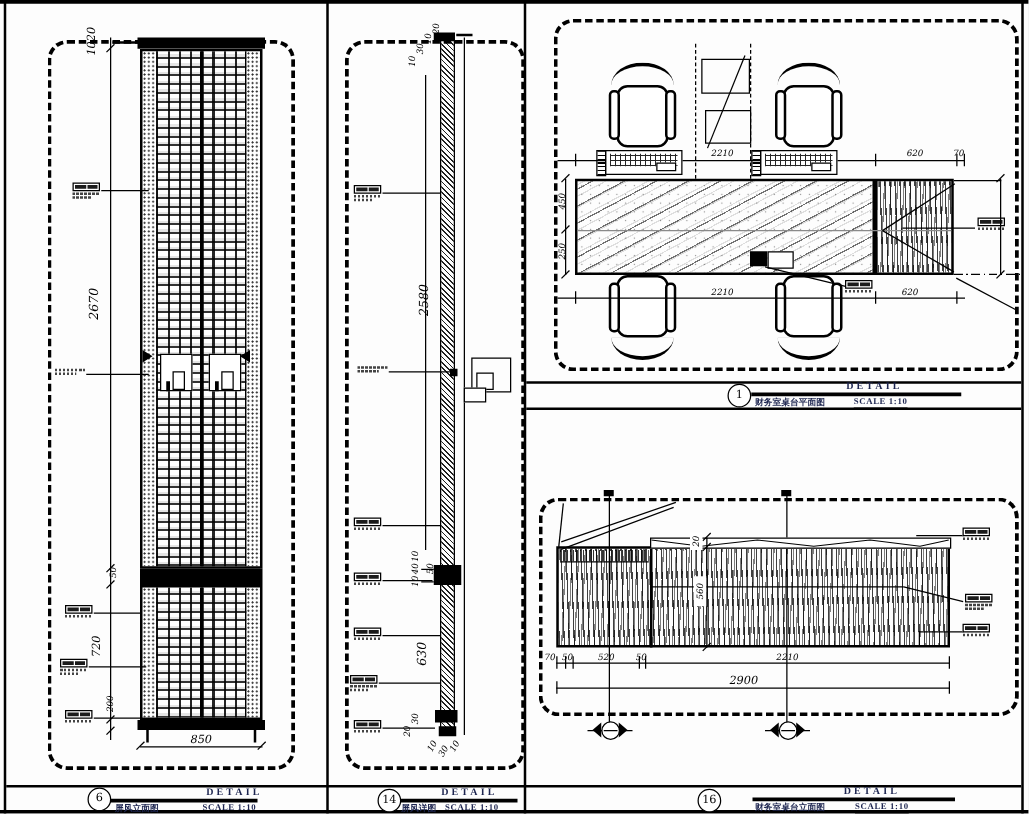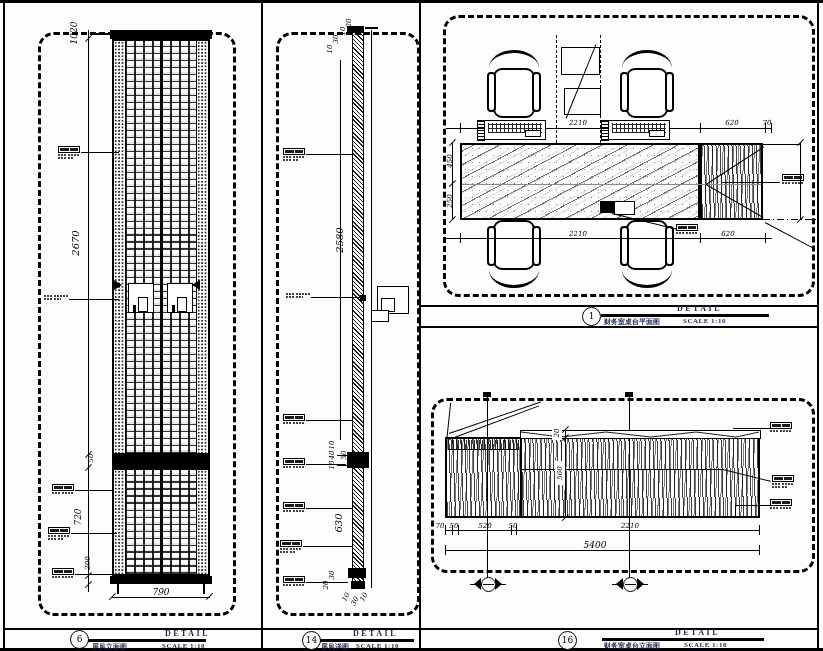--- a/index.html
+++ b/index.html
@@ -116,21 +116,21 @@
     <div class="tex-grid" style="position:absolute;left:11px;right:11px;top:0;height:100%"></div>
     <div class="blk" style="left:46px;top:0;width:2.5px;height:100%"></div>
   </div>
   <div class="blk" style="left:110px;top:576px;width:102px;height:8px"></div>
 
   <div class="v" style="left:117px;top:584px;height:10px;width:2px"></div>
   <div class="v" style="left:203px;top:584px;height:10px;width:2px"></div>
   <div class="h" style="left:112px;top:597px;width:98px"></div>
   <div class="tk" style="left:108px;top:596px"></div>
   <div class="tk" style="left:205px;top:596px"></div>
-  <div class="dimt f9" style="left:131px;top:587px;width:60px">790</div>
+  <div class="dimt f9" style="left:131px;top:587px;width:60px">850</div>
 
   <div class="v" style="left:88px;top:30px;height:562px"></div>
   <div class="tk" style="left:84px;top:38px"></div>
   <div class="tk" style="left:84px;top:454px"></div>
   <div class="tk" style="left:84px;top:467px"></div>
   <div class="tk" style="left:84px;top:575px"></div>
   <div class="tk" style="left:84px;top:584px"></div>
   <div class="h" style="left:90px;top:33px;width:22px;height:2px"></div>
   <div class="dimt rot f9" style="left:56px;top:28px;width:36px">1020</div>
   <div class="dimt rot f10" style="left:56px;top:238px;width:40px">2670</div>
@@ -446,21 +446,21 @@
   <div class="v" style="left:516px;top:525px;height:10px"></div>
   <div class="v" style="left:759px;top:525px;height:10px"></div>
   <div class="dimt f7" style="left:432px;top:521px;width:16px">70</div>
   <div class="dimt f7" style="left:446px;top:521px;width:16px">50</div>
   <div class="dimt f7" style="left:465px;top:521px;width:40px">520</div>
   <div class="dimt f7" style="left:505px;top:521px;width:16px">50</div>
   <div class="dimt f7" style="left:600px;top:521px;width:60px">2210</div>
   <div class="h" style="left:445px;top:550px;width:315px"></div>
   <div class="v" style="left:445px;top:545px;height:10px"></div>
   <div class="v" style="left:759px;top:545px;height:10px"></div>
-  <div class="dimt f9" style="left:565px;top:540px;width:60px">5400</div>
+  <div class="dimt f9" style="left:565px;top:540px;width:60px">2900</div>
 
   <div class="tb-circle" style="left:70px;top:630px">6</div>
   <div class="tb-detail" style="left:110px;top:629px;width:100px">DETAIL</div>
   <div class="tb-bar" style="left:88px;top:639px;width:118px"></div>
   <div class="tb-name" style="left:92px;top:642px">屏风立面图</div>
   <div class="tb-scale" style="left:162px;top:642px">SCALE 1:10</div>
 
   <div class="tb-circle" style="left:302px;top:631px">14</div>
   <div class="tb-detail" style="left:322px;top:629px;width:76px">DETAIL</div>
   <div class="tb-bar" style="left:320px;top:639px;width:94px"></div>

